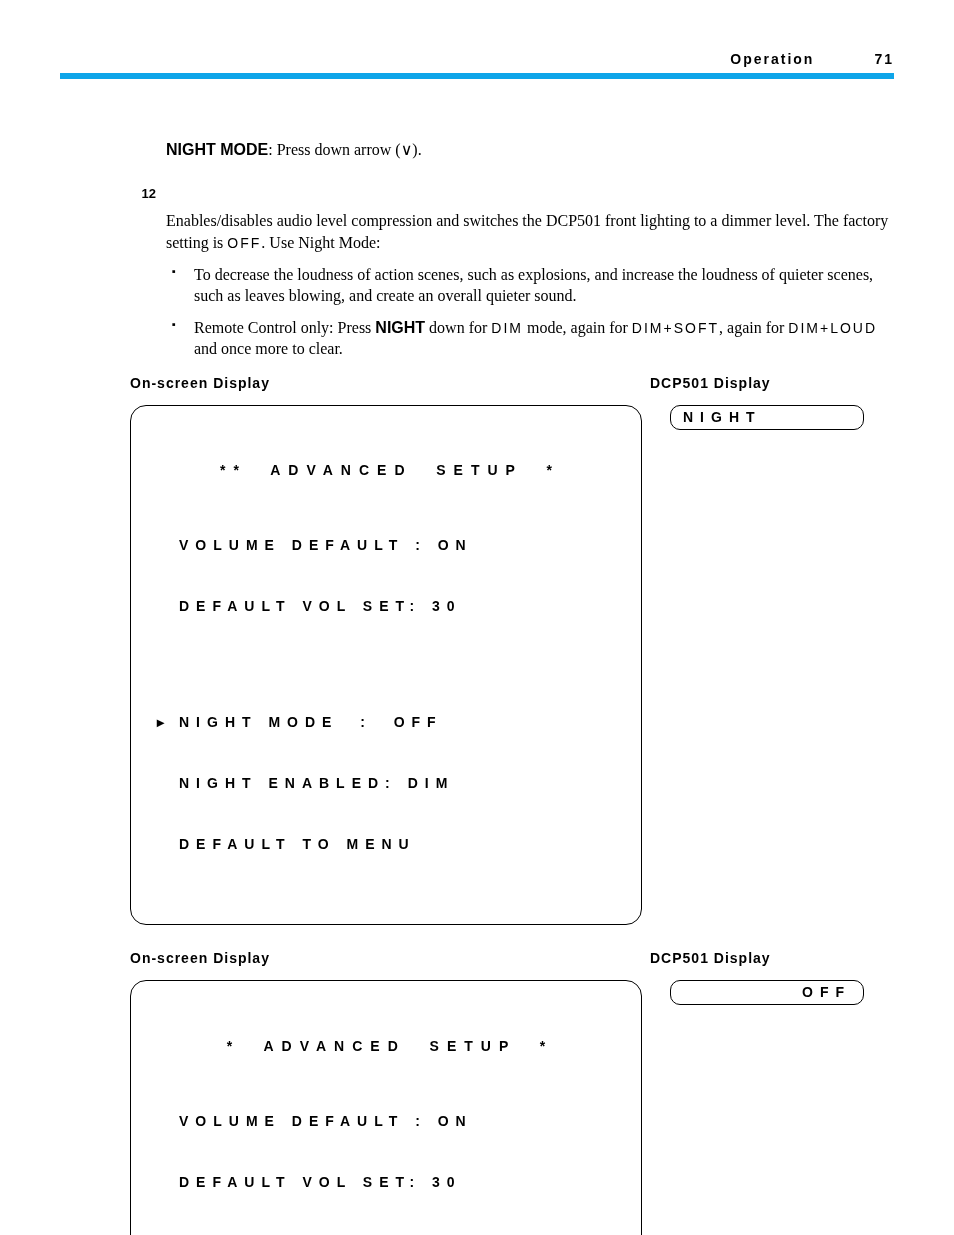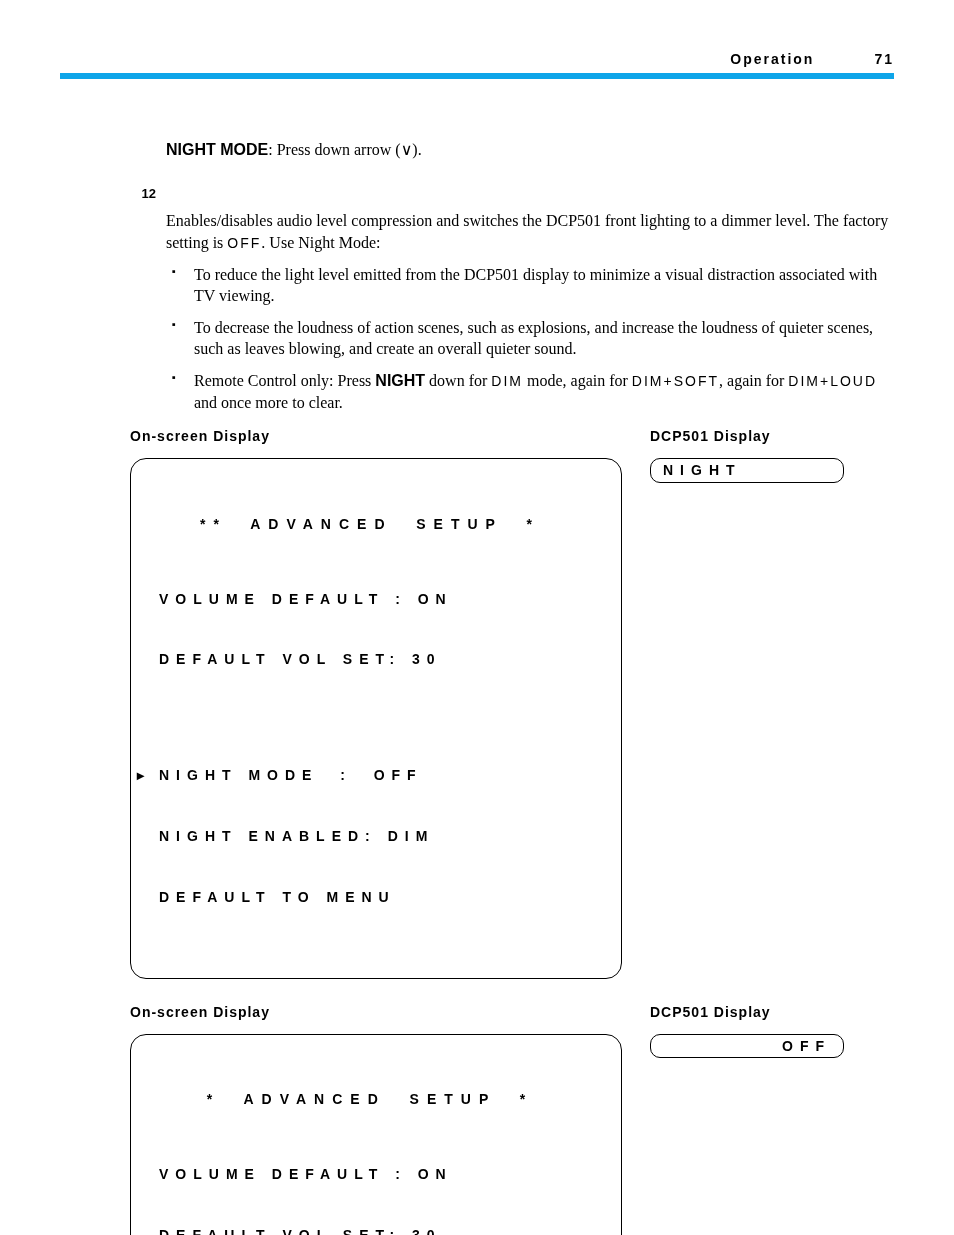--- a/index.html
+++ b/index.html
@@ -91,21 +91,21 @@
   }
   .display-row {
     display: flex;
     align-items: flex-start;
     gap: 28px;
     margin-bottom: 24px;
   }
   .osd-box {
     border: 1.5px solid #000;
     border-radius: 16px;
-    padding: 14px 18px 30px 6px;
+    padding: 14px 18px 30px 26px;
     width: 466px;
     min-height: 150px;
     font-family: Arial, Helvetica, sans-serif;
     font-weight: bold;
     font-size: 14px;
     letter-spacing: 7px;
     white-space: pre;
     line-height: 1.45;
   }
   .osd-line {
@@ -158,21 +158,20 @@
     <div class="step-body">
       <span class="bold-sans">NIGHT MODE</span><span>: Press down arrow (</span><span class="down-arrow">∨</span><span>).</span>
     </div>
   </div>
 
   <div class="para">
     <span>Enables/disables audio level compression and switches the DCP501 front lighting to a dimmer level. The factory setting is </span><span class="mono-spaced">OFF</span><span>. Use Night Mode:</span>
   </div>
 
   <ul class="bullets">
-    <li>To reduce the light level emitted from the DCP501 display to minimize a visual distraction associated with TV viewing.</li>
     <li>To decrease the loudness of action scenes, such as explosions, and increase the loudness of quieter scenes, such as leaves blowing, and create an overall quieter sound.</li>
     <li>
       <span>Remote Control only: Press </span><span class="bold-sans">NIGHT</span><span> down for </span><span class="mono-spaced">DIM</span><span> mode, again for </span><span class="mono-spaced">DIM+SOFT</span><span>, again for </span><span class="mono-spaced">DIM+LOUD</span><span> and once more to clear.</span>
     </li>
   </ul>
 
   <div class="display-labels">
     <div class="left">On-screen Display</div>
     <div>DCP501 Display</div>
   </div>

